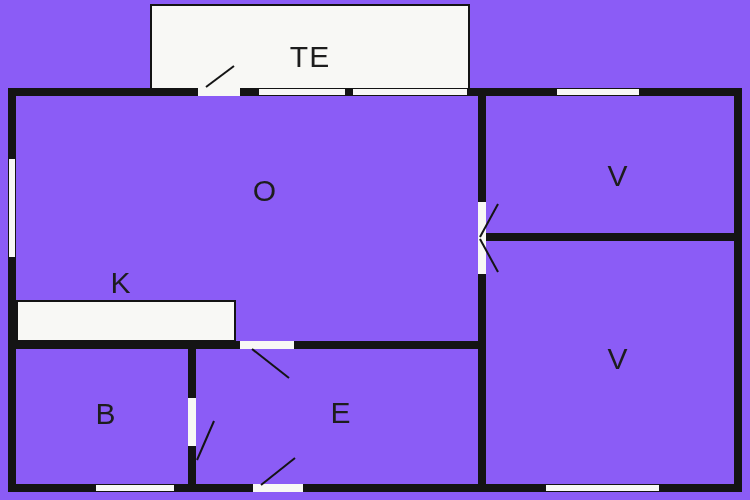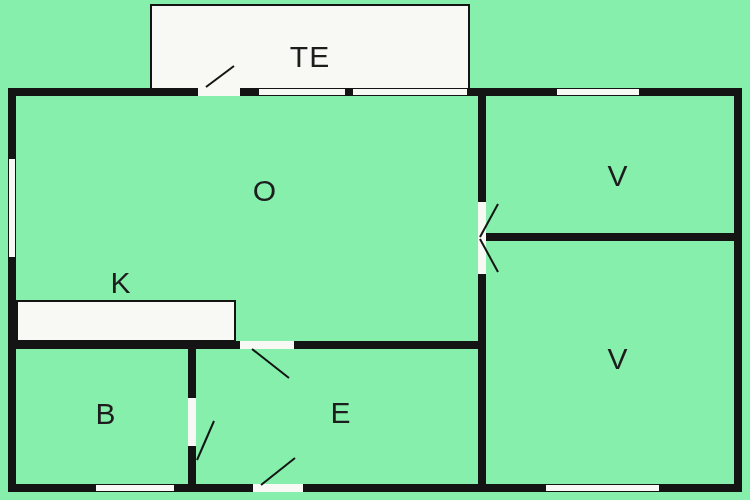--- a/index.html
+++ b/index.html
@@ -1,21 +1,21 @@
 <!DOCTYPE html>
 <html><head>
 <meta charset="utf-8">
 <style>
   html,body{margin:0;padding:0;}
   body{
     width:750px;height:500px;
     background:#f8f8f5;
     font-family:"Liberation Sans",sans-serif;
   }
-  #plan{position:relative;width:750px;height:500px;overflow:hidden;background:#86efac;}
+  #plan{position:relative;width:750px;height:500px;overflow:hidden;background:#8b5cf6;}
   .wall{position:absolute;background:#141414;}
   .opening{position:absolute;background:#f8f8f5;}
   .window{position:absolute;background:#f8f8f5;border:1px solid #141414;box-sizing:border-box;}
   .annex{position:absolute;border:2px solid #141414;background:#f8f8f5;box-sizing:border-box;}
   .counter{position:absolute;border:2px solid #141414;background:#f8f8f5;box-sizing:border-box;}
   .room-label{
     position:absolute;transform:translate(-50%,-50%);
     font-size:30px;color:#1d1d1d;letter-spacing:1px;white-space:nowrap;
   }
   svg.overlay{position:absolute;left:0;top:0;pointer-events:none;}

